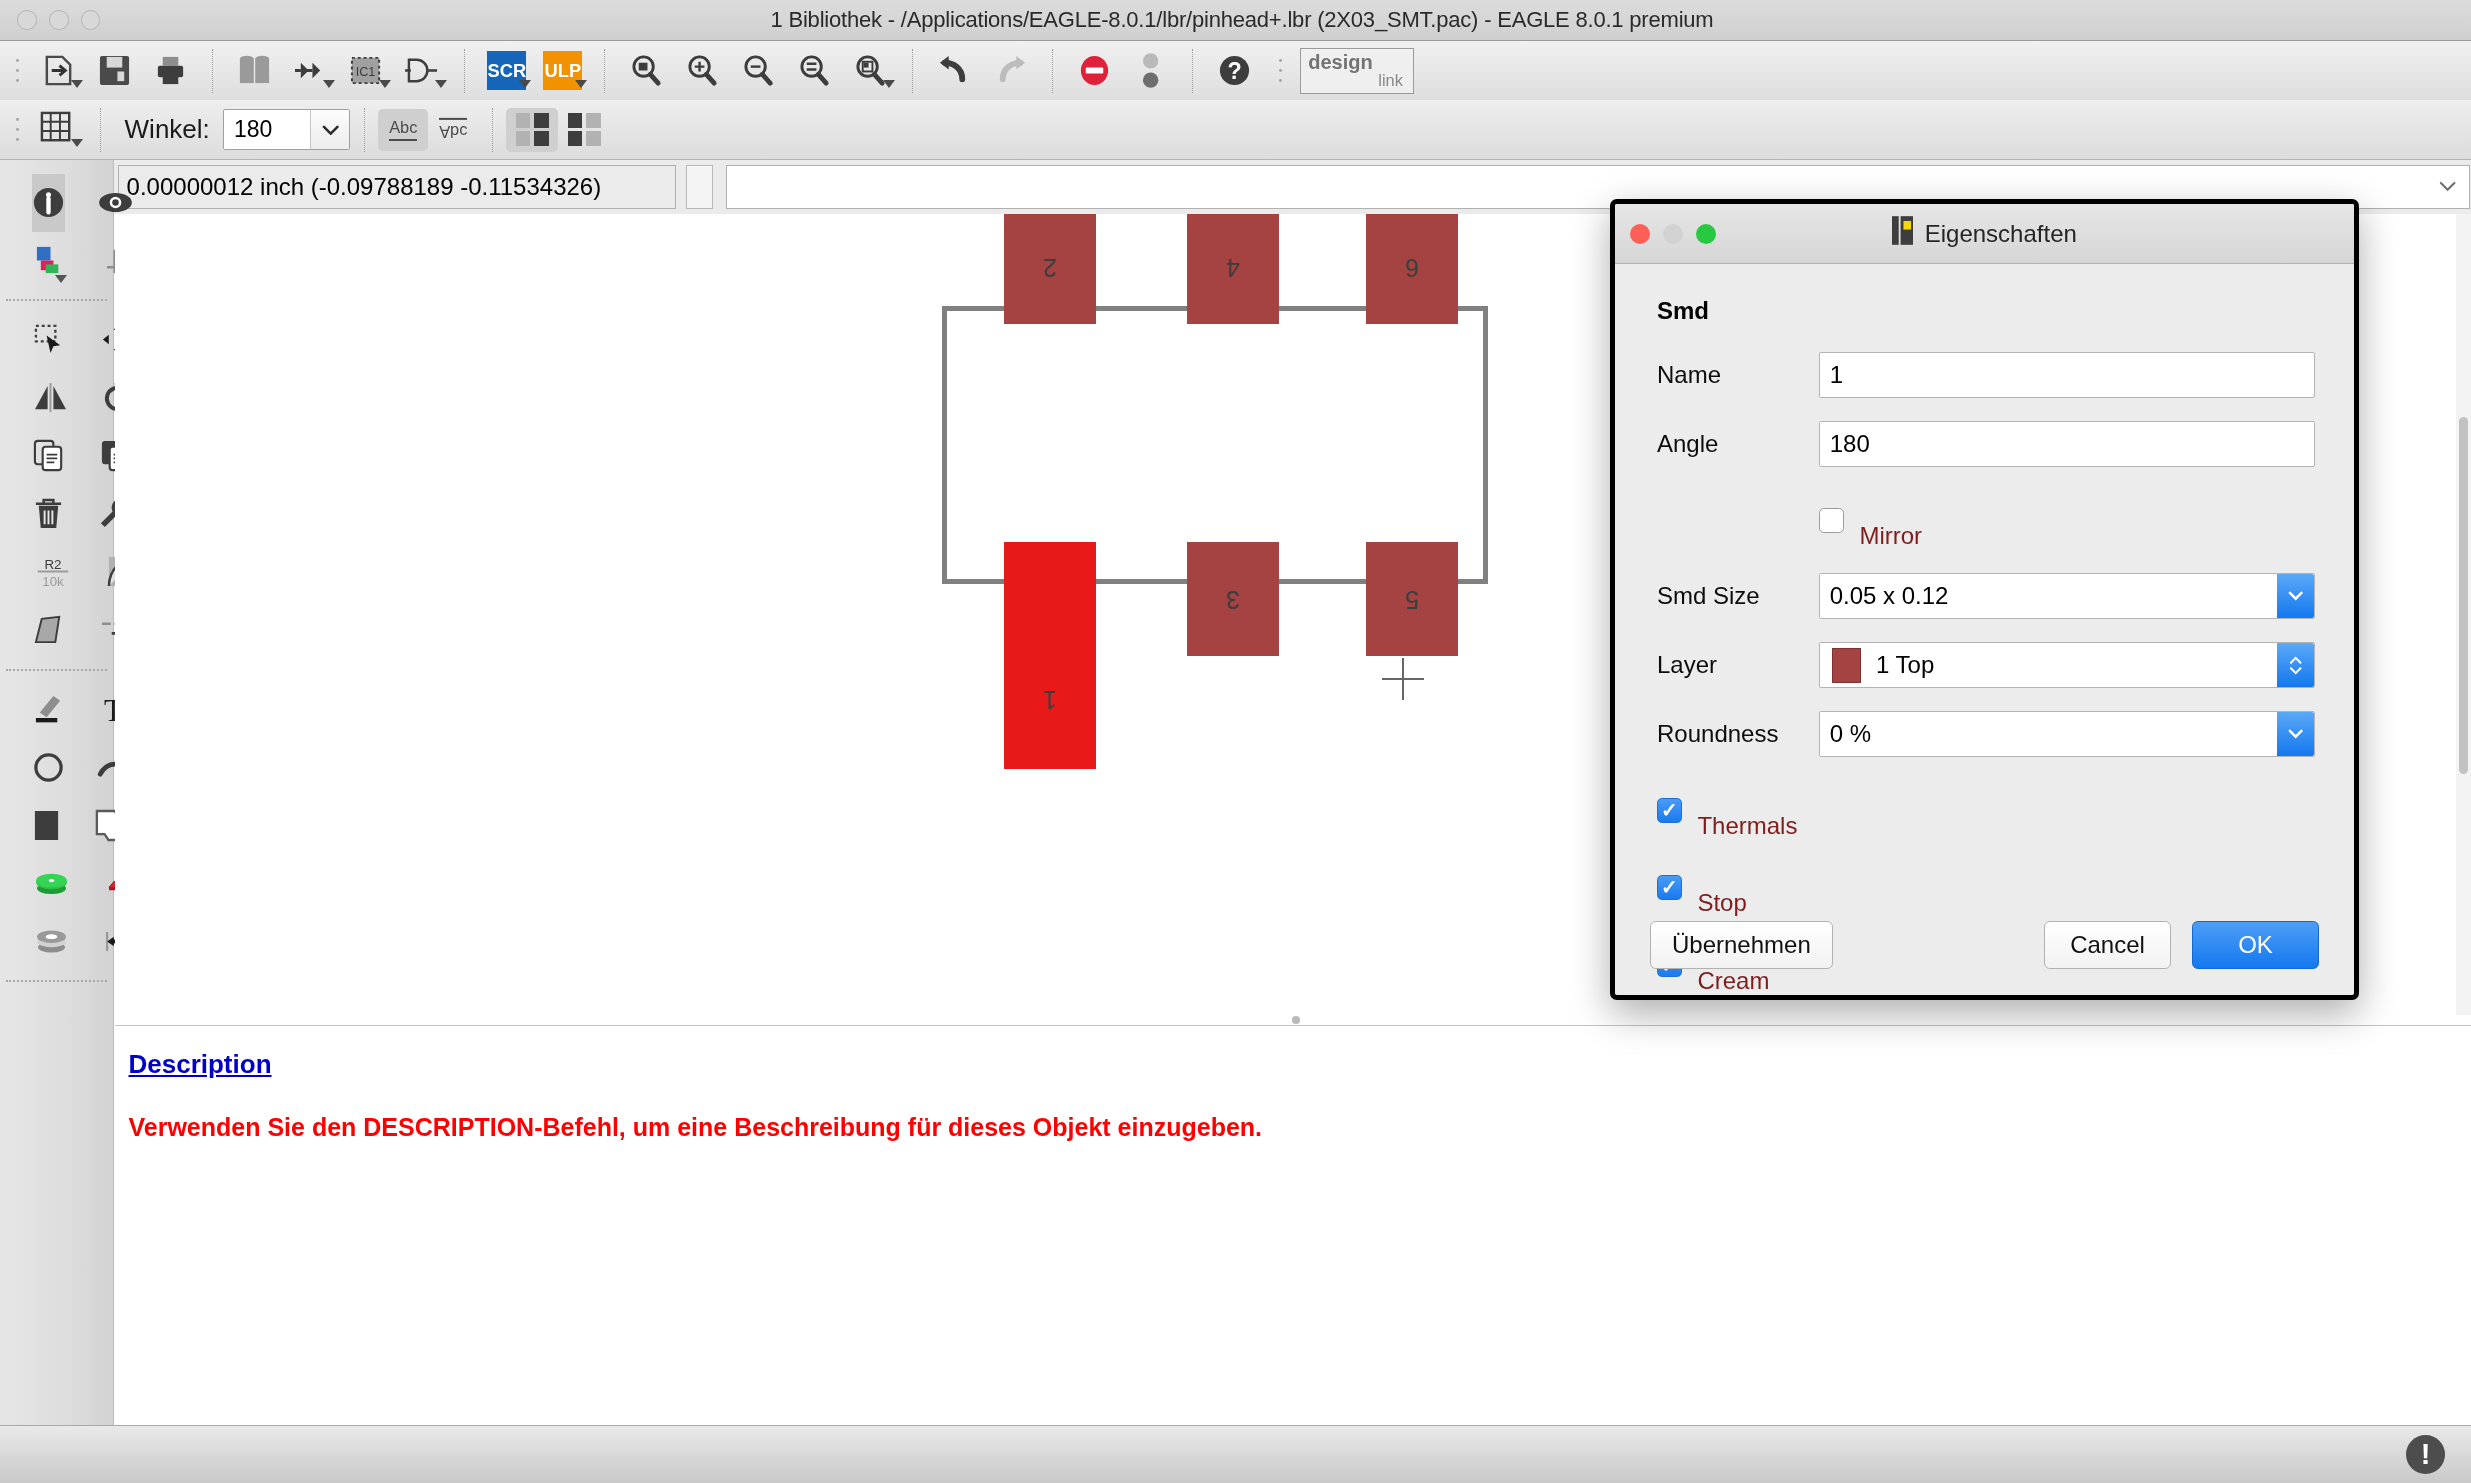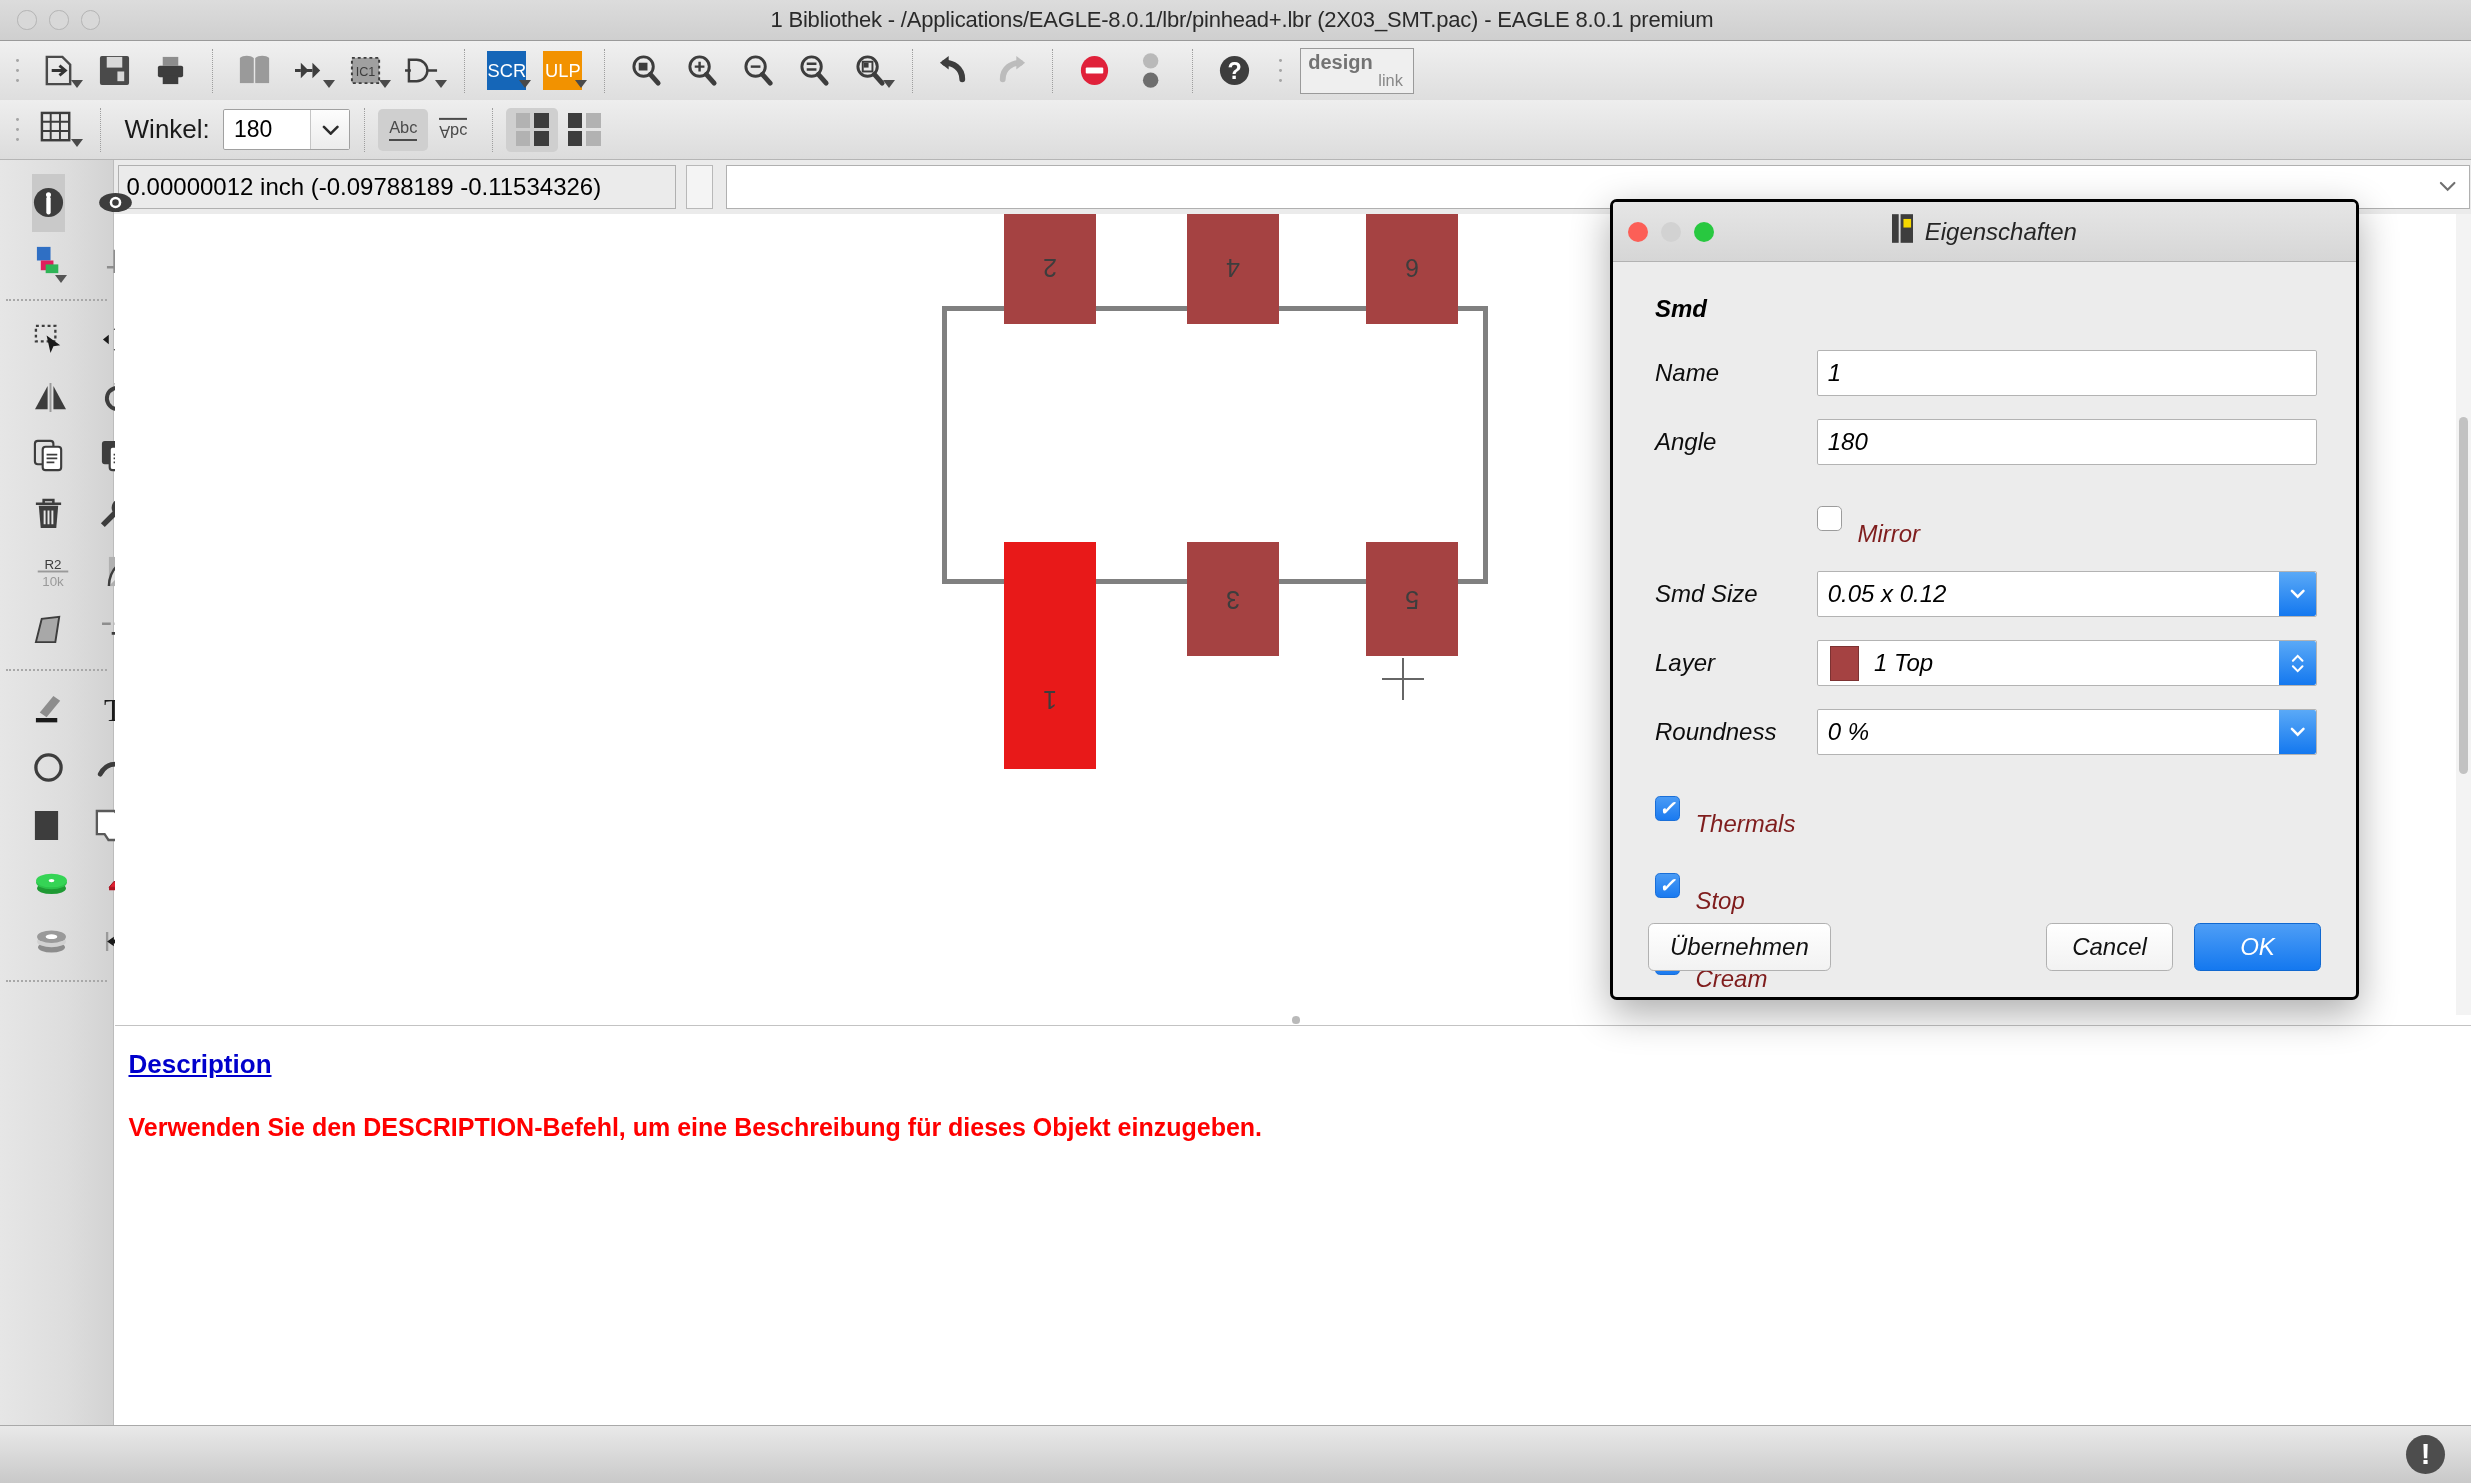--- a/index.html
+++ b/index.html
@@ -48,21 +48,21 @@
     position: relative; cursor: default;
   }
   .tbtn svg { display: block; }
   .caret-sm {
     position: absolute; right: 3.9px; bottom: 6.8px;
     width: 0; height: 0; border-left: 6.8px solid transparent; border-right: 6.8px solid transparent;
     border-top: 8.7px solid #4a4a4a;
   }
   .scrbox, .ulpbox {
     width: 39px; height: 39px; display: flex; align-items: center; justify-content: center;
-    color: #fff; font-size: 18.3px; font-weight: normal; font-family: "Liberation Sans", sans-serif;
+    color: #fff; font-size: 18.3px; font-weight: bold; font-family: "Liberation Sans", sans-serif;
   }
   .scrbox { background: #1566b8; }
   .ulpbox { background: #f29200; }
   .designlink {
     width: 114px; height: 46px; border: 1px solid #9a9a9a; background: #efefef;
     display: flex; flex-direction: column; justify-content: center; align-items: center;
     margin-left: 5.8px; position: relative;
   }
   .dl-top { font-size: 20px; color: #737373; font-weight: bold; line-height: 0.95; align-self: flex-start; margin-left: 7.7px;}
   .dl-bot { font-size: 16.4px; color: #888; align-self: flex-end; margin-right: 9.7px; line-height: 1;}
@@ -207,24 +207,23 @@
   }
   .status-alert {
     width: 39px; height: 39px; border-radius: 50%; background: #4d4d4d;
     color: #fff; font-size: 29px; font-weight: bold;
     display: flex; align-items: center; justify-content: center; margin-right: 27px;
   }
 
   
   .dialog {
     position: absolute; left: 1610px; top: 199px; width: 749px; height: 801px;
-    background: #ececec; border: 3px solid #000000; border-radius: 6.8px;
+    background: #ececec; border: 5px solid #000000; border-radius: 6.8px;
     box-shadow: 0 13.5px 39px rgba(0,0,0,0.32);
     overflow: hidden;
-    font-style: italic;
   }
   .dlg-title {
     height: 60px; background: linear-gradient(to bottom, #e6e6e6 0%, #d6d6d6 100%);
     border-bottom: 1px solid #b2b2b2;
     display: flex; align-items: center; position: relative;
   }
   .dlg-traffic { display: flex; gap: 12.6px; margin-left: 15.4px; }
   .dt-dot { width: 20px; height: 20px; border-radius: 50%; }
   .dt-red   { background: #fc5f57; }
   .dt-amber { background: #d2d2d2; }

